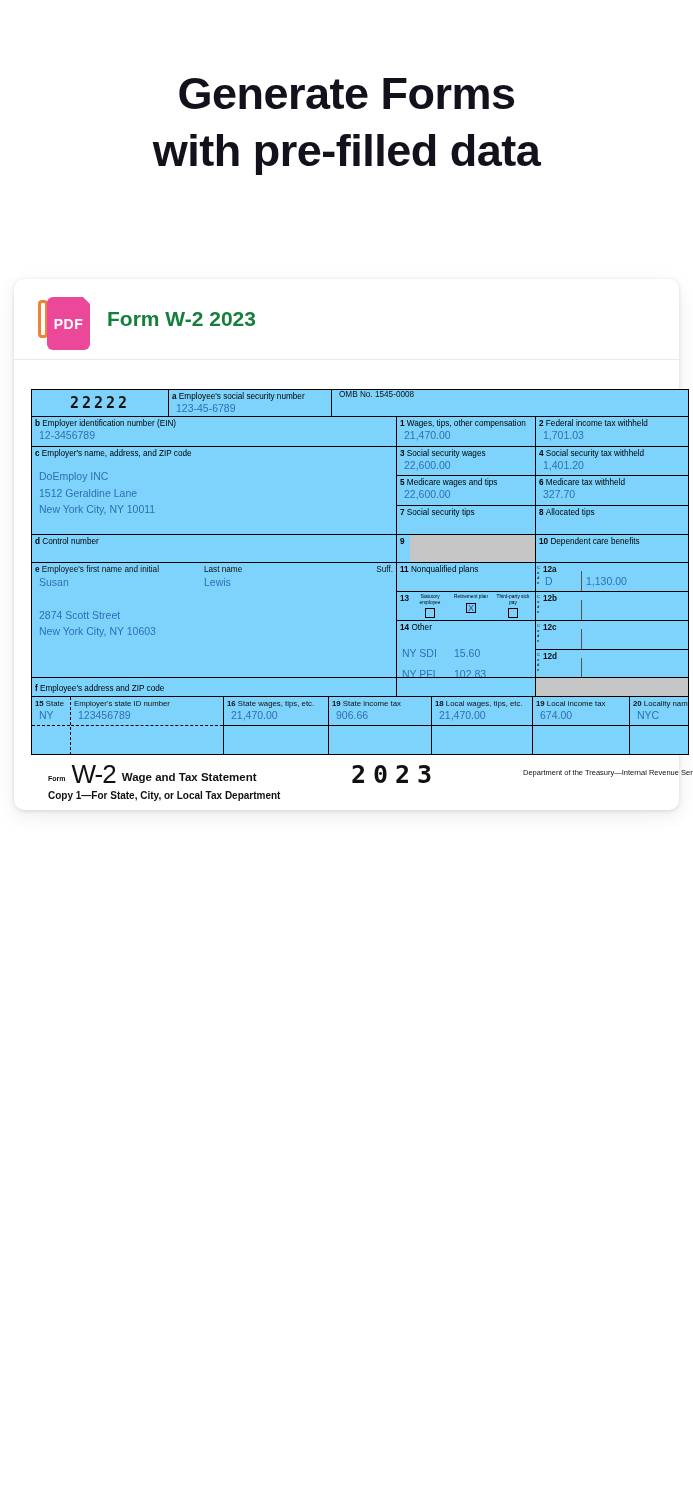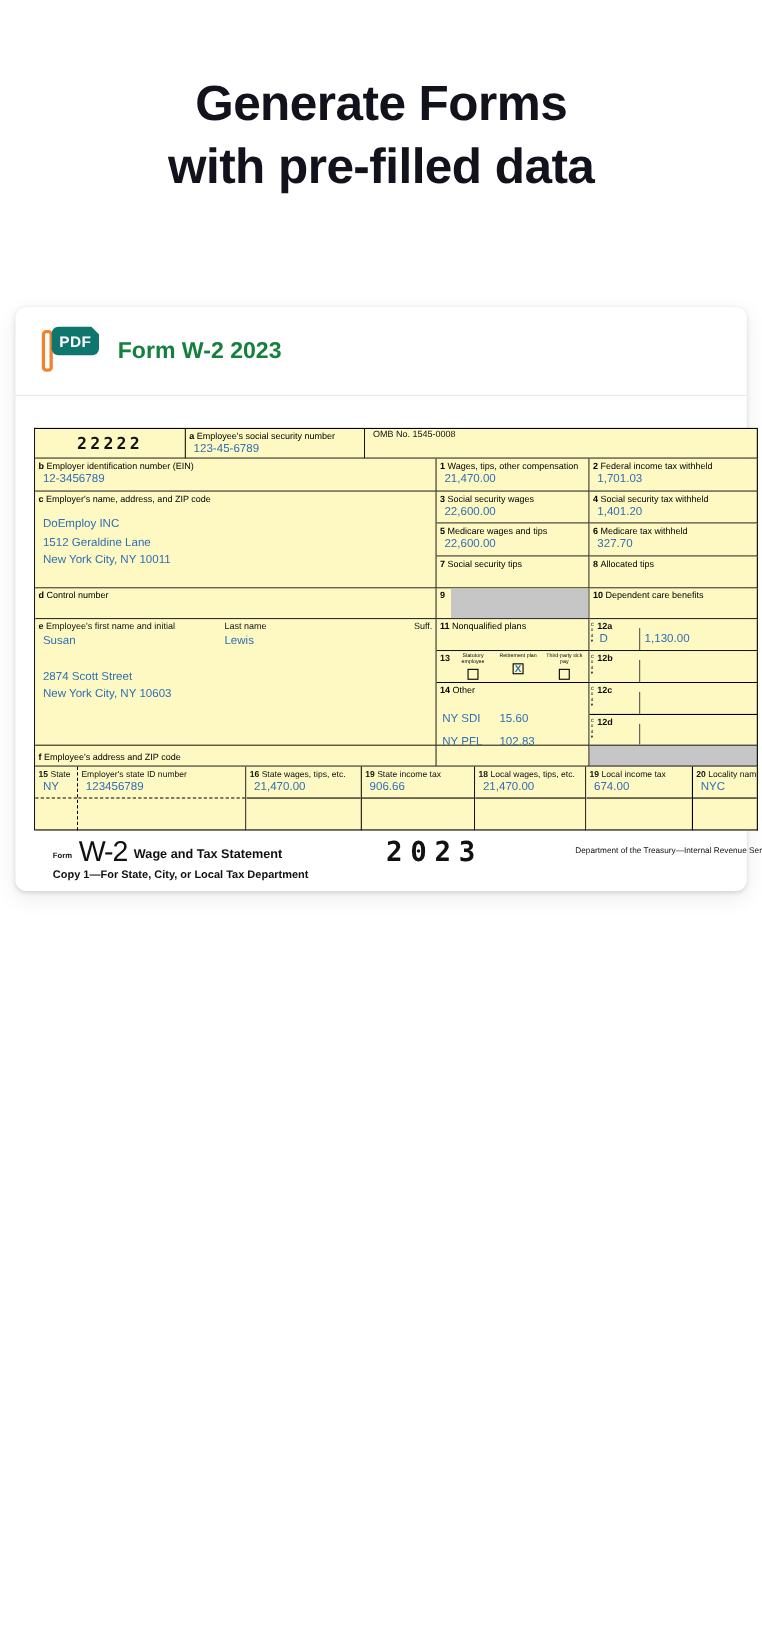--- a/index.html
+++ b/index.html
@@ -4,29 +4,29 @@
 <style>
 *{box-sizing:border-box;margin:0;padding:0}
 html,body{width:693px;background:#fff;font-family:"Liberation Sans",sans-serif;color:#111}
 body{min-height:1500px;position:relative}
 .hero{padding-top:66px;text-align:center}
 .hero h1{font-size:45px;line-height:1.26;font-weight:700;color:#12121c;letter-spacing:-.5px}
 .card{margin:100px 14px 0;background:#fff;border-radius:10px;box-shadow:0 1px 4px rgba(0,0,0,.12),0 6px 20px rgba(0,0,0,.08);padding-bottom:4px}
 .card-header{display:flex;align-items:center;gap:17px;padding:18px 24px;border-bottom:1px solid #e9e9e9}
 .pdf-icon{position:relative;width:52px;height:44px;flex:0 0 auto}
 .pdf-spine{position:absolute;left:0;top:3px;width:10px;height:38px;border:3px solid #ef8330;border-radius:4px;background:#fff}
-.pdf-body{position:absolute;left:9px;top:0;width:43px;height:26px;background:#0f766e;border-radius:6px;display:flex;align-items:center;justify-content:center}
+.pdf-body{position:absolute;left:9px;top:0;width:43px;height:53px;background:#ec4899;border-radius:6px;display:flex;align-items:center;justify-content:center}
 .pdf-fold{position:absolute;right:-1px;top:-1px;width:0;height:0;border-top:9px solid #fff;border-left:9px solid transparent}
 .pdf-body span{color:#fff;font-weight:bold;font-size:14px;letter-spacing:.5px}
 .card-title{font-size:21px;font-weight:bold;color:#15803d}
 
 .w2{margin:29px 17px 0}
 .w2-grid{width:658px;border-top:1px solid #000;border-left:1px solid #000;font-size:8.2px}
 .row{display:flex}
-.cell{border-right:1px solid #000;border-bottom:1px solid #000;position:relative;overflow:hidden;flex:0 0 auto;background:#fef9c3}
+.cell{border-right:1px solid #000;border-bottom:1px solid #000;position:relative;overflow:hidden;flex:0 0 auto;background:#7dd3fc}
 .lbl{padding:2px 0 0 3px;white-space:nowrap;color:#000}
 .lbl b{font-weight:bold}
 .val{color:#2f6fb5;font-size:10.5px}
 .ind{padding-left:7px;margin-top:1px}
 .h19{height:19px}.h27{height:27px}.h28{height:28px}.h29{height:29px}.h30{height:30px}.h57{height:57px}.h58{height:58px}.h88{height:88px}.h115{height:115px}
 .c-void{width:137px;display:flex;align-items:center;justify-content:center}
 .void-code{font-family:"DejaVu Sans Mono",monospace;font-weight:bold;font-size:15px;letter-spacing:3px}
 .c-ssn{width:163px}
 .c-omb{width:357px;display:flex;align-items:flex-start;padding-left:7px}
 .left-pane{width:365px;display:flex;flex-direction:column}

